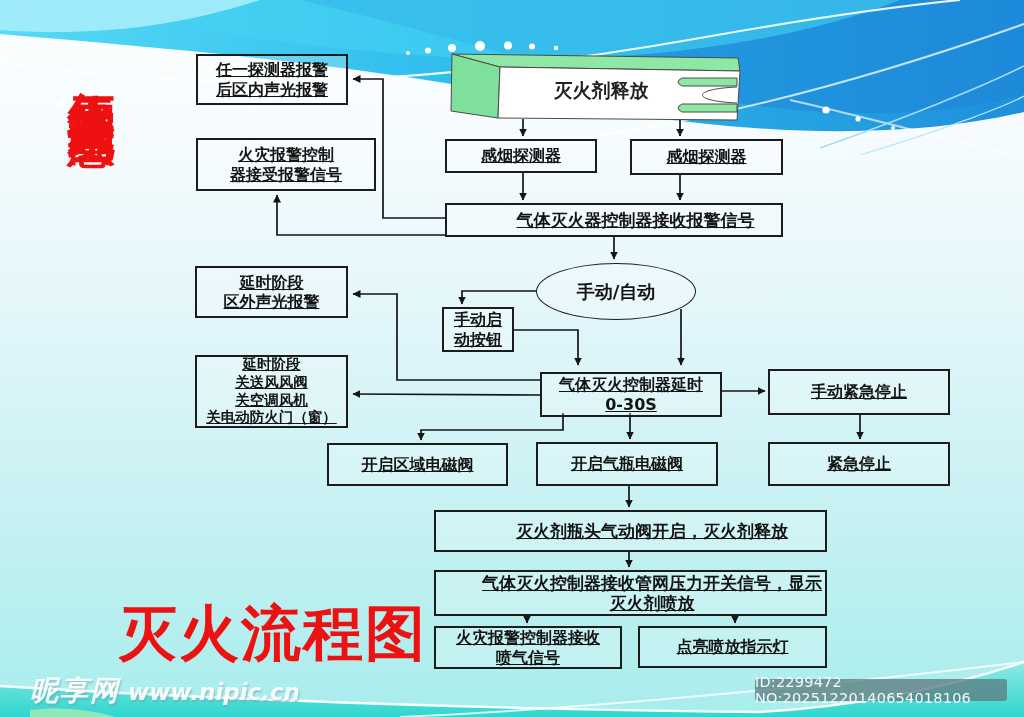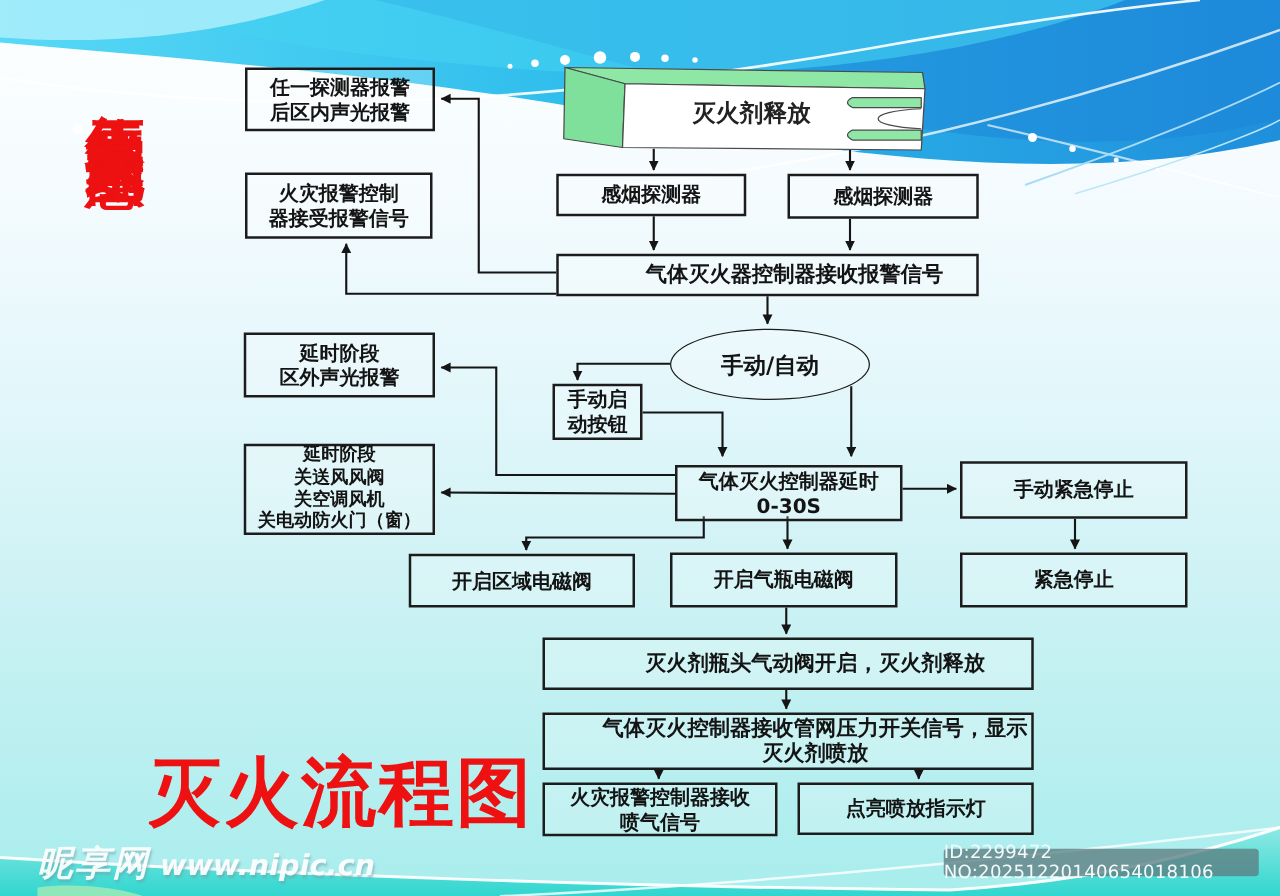--- a/index.html
+++ b/index.html
@@ -9,21 +9,21 @@
     background:linear-gradient(180deg,#fdffff 0%,#f4fbfe 22%,#e4f7fb 42%,#d3f3f6 60%,#c0f0f1 78%,#a8eded 100%);
   }
   svg{display:block;}
   .layer{position:absolute;left:0;top:0;}
   
   .node{
     position:absolute;box-sizing:border-box;
     border:2px solid #1c1c1c;background:rgba(255,255,255,0.22);
     display:flex;align-items:center;justify-content:center;
     text-align:center;white-space:pre-line;
-    font-weight:bold;color:#141414;font-size:16px;line-height:1.2;
+    font-weight:bold;color:#141414;font-size:16px;line-height:1.2;text-decoration:underline;
   }
   .node.lg{font-size:17px;padding-left:43px;}
   .node.sm{font-size:14.5px;line-height:1.22;}
   .ellipse{
     position:absolute;box-sizing:border-box;border:1.8px solid #1c1c1c;
     border-radius:50%;display:flex;align-items:center;justify-content:center;
     font-weight:bold;color:#141414;font-size:18px;background:rgba(255,255,255,0.22);
   }
   .banner-label{
     position:absolute;left:540px;top:78px;width:122px;text-align:center;
@@ -141,21 +141,21 @@
       <polygon points="52,17 292,21 289,70 50,68" fill="#ffffff"></polygon>
       <path d="M289,28 H234 Q226,32 234,36 H289 Z" fill="#8fe7a6"></path>
       <path d="M289,54 H234 Q226,58 234,62 H289 Z" fill="#8fe7a6"></path>
       <path d="M289,37 C243,39 243,51 289,53" fill="none"></path>
     </g>
   </svg>
   <div class="banner-label">灭火剂释放</div>
 
   <div class="node" style="left:196px;top:54px;width:152px;height:51px">任一探测器报警
 后区内声光报警</div>
-  <div class="node" style="left:196px;top:138px;width:150px;height:53px">火灾报警控制
+  <div class="node" style="left:196px;top:138px;width:180px;height:53px">火灾报警控制
 器接受报警信号</div>
   <div class="node" style="left:445px;top:139px;width:152px;height:34px">感烟探测器</div>
   <div class="node" style="left:630px;top:139px;width:153px;height:36px">感烟探测器</div>
   <div class="node lg" style="left:445px;top:203px;width:338px;height:34px">气体灭火器控制器接收报警信号</div>
   <div class="ellipse" style="left:536px;top:263px;width:160px;height:57px">手动/自动</div>
   <div class="node" style="left:442px;top:307px;width:72px;height:45px">手动启
 动按钮</div>
   <div class="node" style="left:195px;top:266px;width:153px;height:52px">延时阶段
 区外声光报警</div>
   <div class="node sm" style="left:195px;top:355px;width:153px;height:73px">延时阶段

